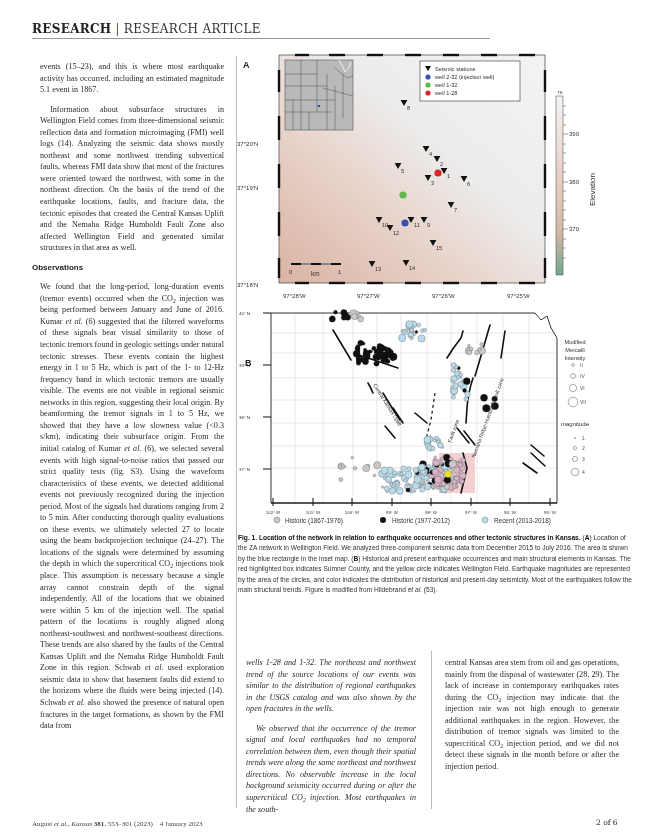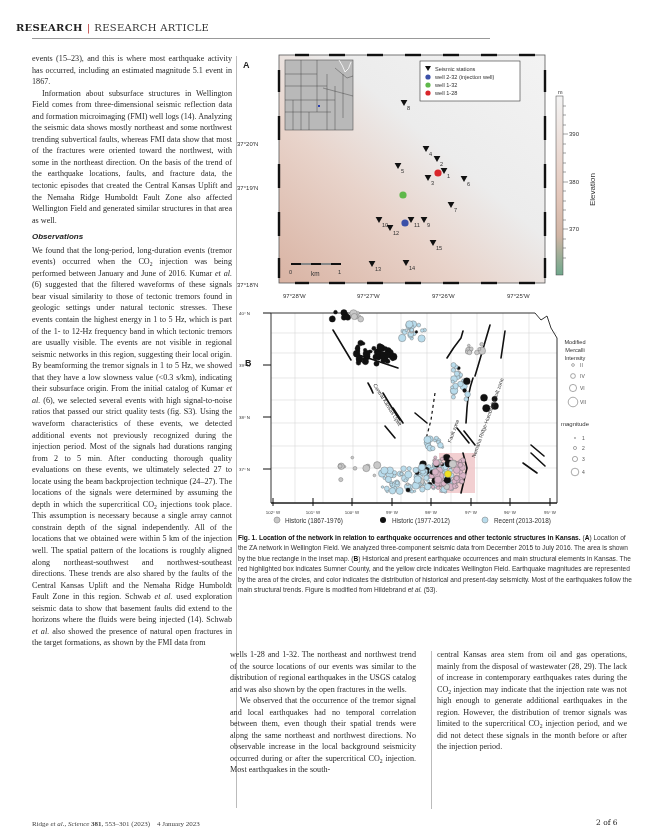--- a/index.html
+++ b/index.html
@@ -1,26 +1,26 @@
 <!DOCTYPE html>
 <html><head>
 <meta charset="utf-8">
 <style>
   html,body{margin:0;padding:0;background:#fff;}
   body{width:660px;height:840px;position:relative;overflow:hidden;font-family:"DejaVu Serif",serif;color:#222;}
-  .hdr{position:absolute;left:16px;top:22px;font-size:10px;letter-spacing:0.3px;color:#333;}
+  .hdr{position:absolute;left:32px;top:22px;font-size:12px;letter-spacing:0.3px;color:#333;}
   .hdr b{font-weight:bold;color:#222;}
   .hdr .bar{color:#b33;margin:0 4px;}
   .hdr-line{position:absolute;left:32px;top:38px;width:458px;height:1px;background:#999;}
   .col{position:absolute;font-family:"Liberation Serif",serif;font-size:8.15px;line-height:11.55px;text-align:justify;color:#2a2a2a;}
-  .col p{margin:0;text-indent:10px;}
+  .col p{margin:8px;text-indent:10px;}
   .col p.noind{text-indent:0;}
-  .col h4{margin:5px 0 2px 0;font-family:"Liberation Sans",sans-serif;font-size:8px;font-weight:bold;color:#222;font-style:italic;}
+  .col h4{margin:5px 0 2px 0;font-family:"Liberation Sans",sans-serif;font-size:8px;font-weight:bold;color:#222;}
   .c1{left:32px;top:53px;width:200px;}
-  .c2{left:230px;top:649px;width:186px;}
+  .c2{left:238px;top:649px;width:186px;font-style:italic;}
   .c3{left:437px;top:649px;width:190px;}
   .vrule{position:absolute;width:1px;background:#bbb;}
   .caption{position:absolute;left:238px;top:533px;width:395px;font-family:"Liberation Sans",sans-serif;font-size:6.6px;line-height:10.4px;color:#333;}
   .caption b{color:#111;}
   .footer{position:absolute;left:32px;top:820px;font-family:"Liberation Serif",serif;font-size:7px;color:#444;}
   .pagenum{position:absolute;left:596px;top:818px;font-family:"DejaVu Serif",serif;font-size:7.5px;font-weight:normal;color:#222;}
   sub{font-size:70%;vertical-align:-2px;line-height:0;}
   i{}
   svg text{font-family:"Liberation Sans",sans-serif;}
 </style>
@@ -620,15 +620,15 @@
   <p class="noind">wells 1-28 and 1-32. The northeast and northwest trend of the source locations of our events was similar to the distribution of regional earthquakes in the USGS catalog and was also shown by the open fractures in the wells.</p>
   <p><span>We observed that the occurrence of the tremor signal and local earthquakes had no temporal correlation between them, even though their spatial trends were along the same northeast and northwest directions. No observable increase in the local background seismicity occurred during or after the supercritical CO</span><sub>2</sub><span> injection. Most earthquakes in the south-</span></p>
 </div>
 <div class="vrule" style="left:431px;top:651px;height:158px;"></div>
 
 <div class="col c3">
   <p class="noind"><span>central Kansas area stem from oil and gas operations, mainly from the disposal of wastewater (28, 29). The lack of increase in contemporary earthquakes rates during the CO</span><sub>2</sub><span> injection may indicate that the injection rate was not high enough to generate additional earthquakes in the region. However, the distribution of tremor signals was limited to the supercritical CO</span><sub>2</sub><span> injection period, and we did not detect these signals in the month before or after the injection period.</span></p>
 </div>
 
 <div class="footer">
-  <span>Ridge</span><i> et al.</i>, <i>Science</i> <b>381</b><span>, 553–301 (2023)</span>&nbsp;&nbsp;&nbsp;&nbsp;<span>4 January 2023</span>
+  <span>August</span><i> et al.</i>, <i>Kansas</i> <b>381</b><span>, 553–301 (2023)</span>&nbsp;&nbsp;&nbsp;&nbsp;<span>4 January 2023</span>
 </div>
 <div class="pagenum">2 of 6</div>
 
 </body></html>

